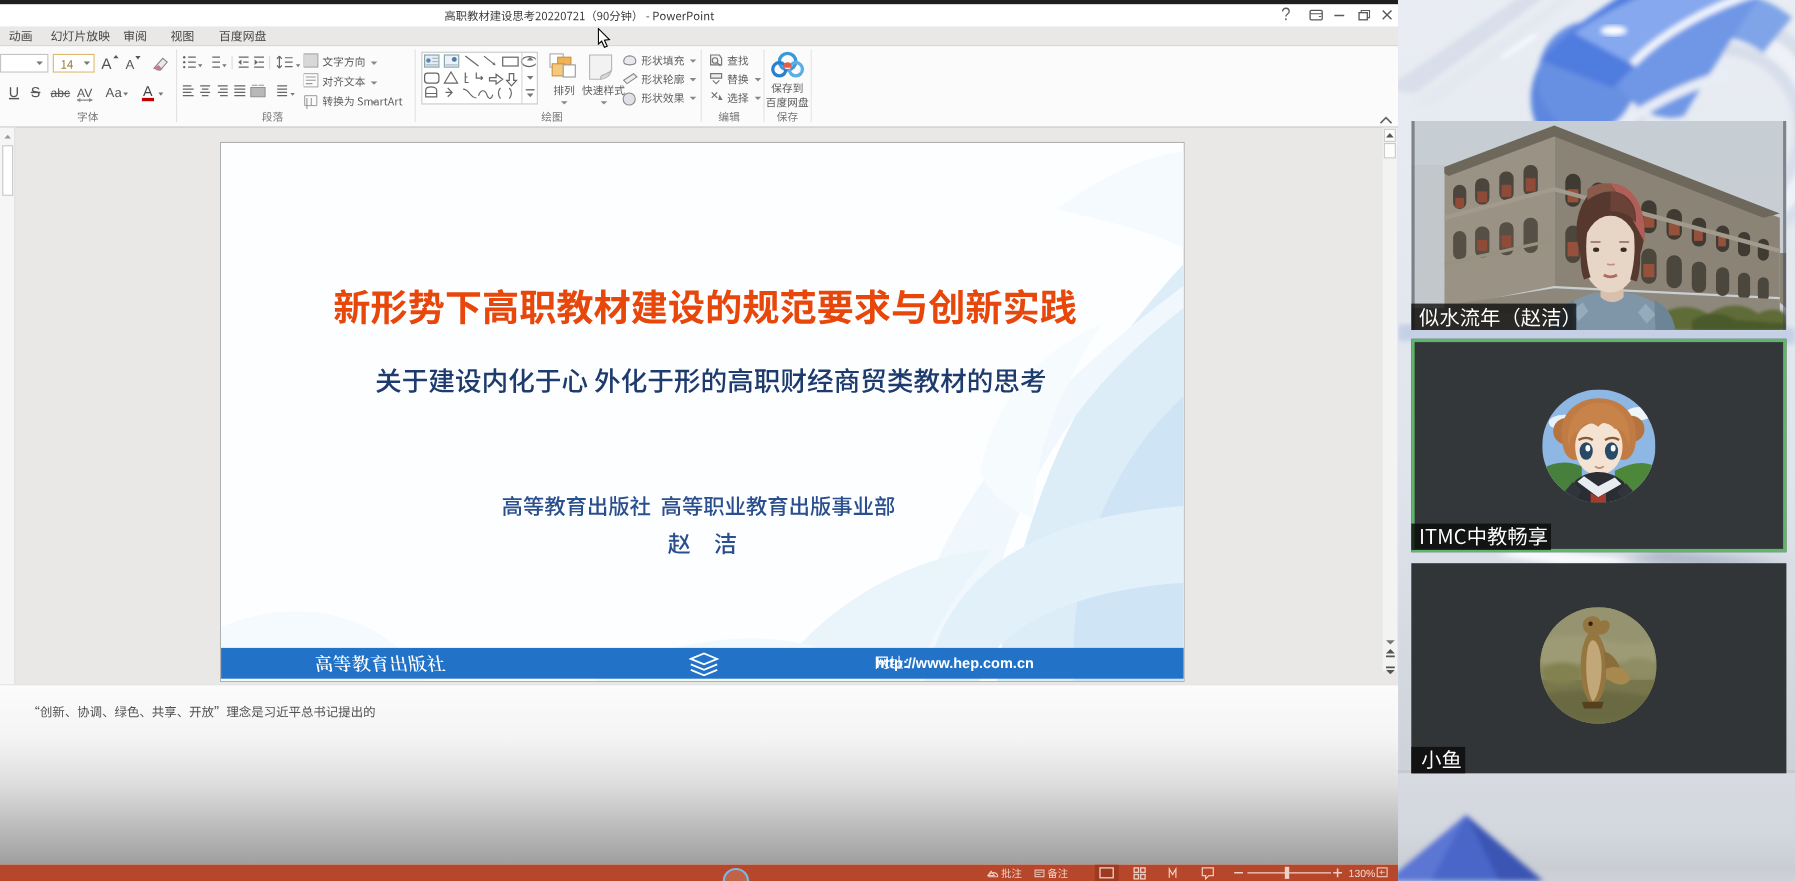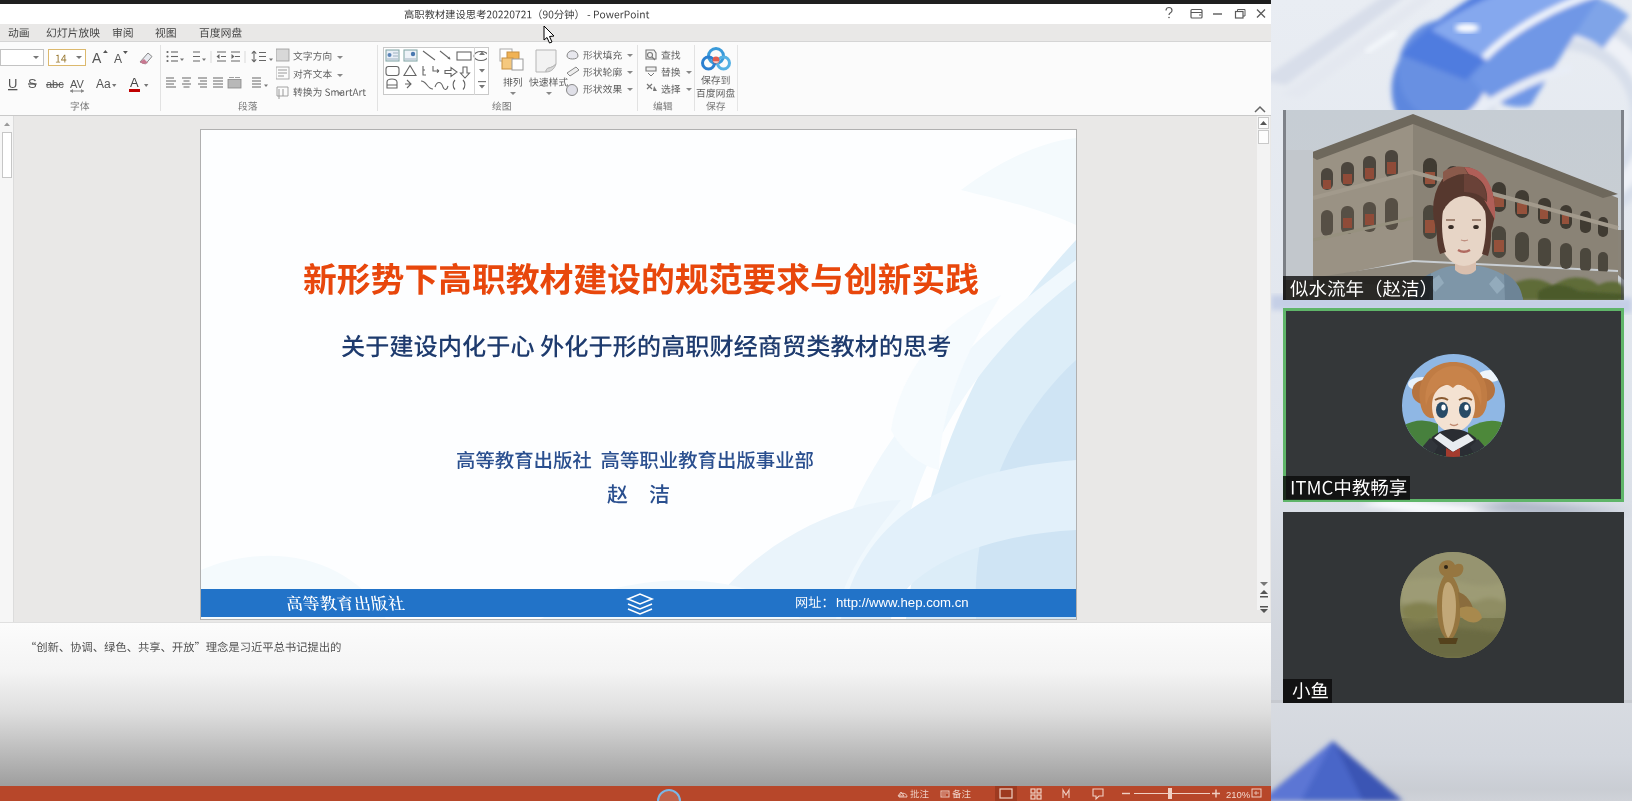--- a/index.html
+++ b/index.html
@@ -279,21 +279,21 @@
         <path transform="translate(0 16.5) scale(0.016500 -0.016500) skewX(-10)" fill="#ffffff" d="M846 798 784 721H546C587 753 571 848 393 851L385 844C424 816 467 766 480 721H47L56 692H932C947 692 957 697 960 708C917 746 846 798 846 798ZM595 103H407V221H595ZM407 38V74H595V26H610C640 26 683 45 684 52V208C702 211 716 219 722 226L629 295L586 250H411L319 288V12H331C367 12 407 31 407 38ZM656 469H352V586H656ZM352 417V440H656V397H672C702 397 750 414 751 420V569C771 573 786 582 793 589L692 665L646 615H358L259 655V388H272C311 388 352 409 352 417ZM203 -53V328H811V36C811 23 806 17 790 17C767 17 676 23 676 23V9C722 3 743 -8 757 -22C771 -36 775 -57 778 -86C891 -76 906 -37 906 27V312C927 315 942 324 948 331L845 409L801 357H212L109 399V-84H124C163 -84 203 -62 203 -53Z M1283 196 1274 188C1320 148 1369 78 1380 18C1472 -47 1545 145 1283 196ZM1590 846C1566 759 1527 673 1486 613H1481V605L1470 590L1481 581V518H1166L1174 489H1481V381H1069L1077 353H1966C1979 353 1990 358 1992 369C1957 401 1898 447 1898 447L1846 381H1574V489H1894C1908 489 1918 494 1921 505C1885 538 1826 584 1826 584L1774 518H1574V579C1595 582 1601 590 1603 602L1525 609C1557 634 1589 664 1617 698H1675C1699 664 1723 617 1726 575C1794 519 1867 633 1736 698H1963C1978 698 1988 703 1990 714C1954 747 1894 793 1894 793L1841 727H1640C1653 744 1665 763 1676 782C1698 780 1711 789 1715 800ZM1661 346V239H1099L1108 210H1661V41C1661 26 1656 21 1638 21C1613 21 1484 29 1484 29V15C1541 7 1569 -4 1587 -19C1604 -34 1611 -56 1615 -86C1740 -74 1756 -34 1756 35V210H1948C1962 210 1972 215 1975 226C1939 260 1879 306 1879 306L1828 239H1756V308C1778 311 1787 319 1790 334ZM1218 846C1185 731 1125 626 1064 561L1076 551C1138 585 1197 634 1247 698H1272C1294 665 1313 617 1311 576C1374 518 1453 630 1319 698H1512C1526 698 1536 703 1538 714C1506 745 1452 789 1452 789L1405 727H1268C1279 744 1291 763 1301 782C1323 779 1335 788 1340 799Z M2690 841C2678 739 2657 636 2629 541C2599 571 2549 612 2549 612L2504 555H2471C2526 624 2570 695 2604 762C2629 758 2639 763 2645 774L2530 828C2516 792 2500 755 2481 717L2419 770L2375 712H2365V804C2391 808 2400 817 2402 832L2274 843V712H2136L2144 683H2274V555H2093L2101 526H2363C2336 490 2308 455 2277 421H2138L2147 392H2250C2199 339 2144 291 2084 250L2094 238C2177 281 2252 334 2318 392H2428C2415 369 2397 342 2378 319L2324 324V226C2230 213 2152 204 2107 200L2149 97C2160 99 2170 108 2175 120L2324 162V37C2324 24 2319 20 2303 20C2283 20 2180 26 2180 26V12C2227 5 2250 -6 2265 -20C2279 -34 2284 -56 2287 -84C2400 -74 2414 -35 2414 32V189C2492 213 2556 234 2609 252L2607 267L2414 239V287C2436 291 2446 298 2448 312L2420 315C2460 335 2499 361 2528 381C2548 383 2560 385 2568 393L2481 469L2434 421H2349C2385 455 2418 490 2448 526H2603C2617 526 2627 531 2629 541C2604 458 2574 381 2541 319L2555 311C2599 356 2638 410 2673 472C2687 378 2708 291 2738 213C2672 99 2571 4 2421 -72L2429 -84C2584 -32 2695 41 2775 132C2819 47 2879 -24 2959 -79C2971 -35 3000 -11 3044 -2L3047 7C2952 53 2879 116 2822 193C2897 305 2935 439 2954 593H3012C3026 593 3035 598 3038 609C3001 644 2938 694 2938 694L2882 622H2741C2761 673 2777 728 2791 785C2814 786 2825 796 2829 808ZM2463 683C2439 640 2413 597 2383 555H2365V683ZM2771 275C2735 343 2708 419 2690 503C2704 532 2718 562 2730 593H2848C2837 477 2814 370 2771 275Z M3940 788 3884 718H3622C3674 738 3679 839 3503 853L3494 846C3525 819 3558 769 3565 727C3571 723 3577 720 3583 718H3144L3153 689H3496C3450 647 3350 576 3272 554C3262 550 3242 548 3242 548L3285 442C3294 445 3303 453 3310 465C3518 490 3698 516 3820 535C3846 506 3869 476 3882 448C3986 399 4022 608 3693 659L3685 650C3721 627 3763 593 3799 557C3627 550 3464 545 3356 543C3439 568 3527 602 3583 634C3607 629 3621 638 3626 648L3522 689H4015C4029 689 4039 694 4042 705C4003 740 3940 788 3940 788ZM3767 149H3410V254H3767ZM3410 -53V120H3767V35C3767 22 3762 15 3744 15C3721 15 3617 22 3617 23V8C3667 2 3689 -9 3705 -22C3720 -35 3726 -56 3729 -84C3847 -74 3862 -36 3862 27V367C3883 370 3898 379 3904 386L3802 464L3757 412H3416L3316 454V-86H3330C3371 -86 3410 -63 3410 -53ZM3767 283H3410V383H3767Z M5046 328 4919 340V36H4664V428H4870V374H4887C4922 374 4963 390 4963 398V710C4987 713 4996 722 4997 735L4870 748V457H4664V797C4690 801 4698 810 4700 825L4568 838V457H4370V712C4398 716 4407 724 4409 735L4279 748V465C4267 458 4255 448 4248 440L4346 379L4377 428H4568V36H4322V308C4350 312 4359 320 4361 331L4230 344V44C4218 37 4207 26 4199 18L4298 -44L4329 7H4919V-75H4936C4971 -75 5012 -58 5012 -49V302C5036 306 5045 315 5046 328Z M5633 744V442C5633 257 5620 71 5510 -75L5523 -85C5706 55 5720 266 5720 442V497H5751C5767 358 5795 246 5839 154C5781 64 5705 -14 5606 -74L5616 -88C5725 -41 5808 21 5873 92C5917 22 5974 -35 6044 -82C6061 -40 6092 -16 6130 -12L6133 -2C6051 36 5980 87 5922 154C5992 252 6035 365 6063 483C6086 485 6096 488 6103 498L6015 578L5963 526H5720V716C5818 716 5960 725 6064 744C6081 736 6093 736 6103 744L6022 842C5920 804 5805 766 5713 742L5633 774ZM5362 802 5241 814V340C5241 173 5231 41 5178 -75L5192 -84C5293 22 5324 159 5326 327H5430V-66H5444C5475 -66 5517 -43 5517 -35V312C5538 316 5552 324 5559 332L5465 406L5420 356H5326V510H5598C5611 510 5621 515 5623 526C5597 558 5549 603 5549 603L5507 539H5499V802C5523 806 5531 815 5533 828L5412 840V539H5326V774C5352 777 5360 788 5362 802ZM5875 216C5825 293 5790 385 5771 497H5969C5951 399 5920 303 5875 216Z M6331 846 6322 839C6354 800 6392 737 6401 684C6486 617 6574 784 6331 846ZM7033 567 6978 493H6888V797C6914 801 6922 810 6925 825L6790 838V493H6591L6599 464H6790V0H6530L6538 -29H7128C7143 -29 7153 -24 7156 -13C7117 24 7053 78 7053 78L6995 0H6888V464H7104C7118 464 7129 469 7131 480C7095 516 7033 567 7033 567ZM6464 -51V375C6499 334 6538 278 6551 231C6635 171 6707 335 6464 398V410C6512 467 6552 526 6580 583C6604 585 6616 587 6625 595L6533 684L6478 631H6223L6232 602H6480C6431 470 6320 309 6203 206L6214 195C6269 227 6322 268 6371 313V-82H6388C6434 -82 6464 -58 6464 -51Z"></path>
       </svg>
 <svg class="abs" style="left:624px;top:592px" width="32" height="23" fill="none" stroke="#ffffff" stroke-width="1.6">
 <path d="M4 7l12-5 12 5-12 5z"></path>
 <path d="M4 12l12 5 12-5"></path>
 <path d="M4 17l12 5 12-5"></path>
 </svg>
 <svg class="tp " style="left:795.0px;top:593.8px;" width="44" height="17">
         <path transform="translate(0 13.2) scale(0.013200 -0.013200)" fill="#ffffff" d="M194 536C239 481 288 416 333 352C295 245 242 155 172 88C188 79 218 57 230 46C291 110 340 191 379 285C411 238 438 194 457 157L506 206C482 249 447 303 407 360C435 443 456 534 472 632L403 640C392 565 377 494 358 428C319 480 279 532 240 578ZM483 535C529 480 577 415 620 350C580 240 526 148 452 80C469 71 498 49 511 38C575 103 625 184 664 280C699 224 728 171 747 127L799 171C776 224 738 290 693 358C720 440 740 531 755 630L687 638C676 564 662 494 644 428C608 479 570 529 532 574ZM88 780V-78H164V708H840V20C840 2 833 -3 814 -4C795 -5 729 -6 663 -3C674 -23 687 -57 692 -77C782 -78 837 -76 869 -64C902 -52 915 -28 915 20V780Z M1434 621V28H1312V-44H1962V28H1731V421H1947V494H1731V833H1655V28H1508V621ZM1034 163 1062 89C1156 127 1279 179 1393 229L1380 295L1252 245V528H1383V599H1252V827H1182V599H1045V528H1182V218C1126 196 1075 177 1034 163Z M2250 486C2290 486 2326 515 2326 560C2326 606 2290 636 2250 636C2210 636 2174 606 2174 560C2174 515 2210 486 2250 486ZM2250 -4C2290 -4 2326 26 2326 71C2326 117 2290 146 2250 146C2210 146 2174 117 2174 71C2174 26 2210 -4 2250 -4Z"></path>
       </svg>
-<div class="abs" style="left:836px;top:595px;width:160px;height:16px;color:#fff;font-size:13.2px;font-weight:normal;font-family:'Liberation Sans',sans-serif">http://www.hep.com.cn</div>
+<div class="abs" style="left:796px;top:595px;width:160px;height:16px;color:#fff;font-size:13.2px;font-weight:bold;font-family:'Liberation Sans',sans-serif">http://www.hep.com.cn</div>
 <div class="abs" style="left:0;top:116px;width:14px;height:640px;background:#f6f6f6;border-right:1px solid #dcdcdc"></div>
 <svg class="abs" style="left:2px;top:120px" width="10" height="10" fill="#999">
         <path d="M2 6l3-3.5 3 3.5z"></path>
       </svg>
 <div class="abs" style="left:2px;top:132px;width:10px;height:46px;background:#fff;border:1px solid #c6c6c6"></div>
 <svg class="abs" style="left:2px;top:740px" width="10" height="10" fill="#999">
         <path d="M2 3l3 3.5 3-3.5z"></path>
       </svg>
 <svg class="abs" style="left:1253px;top:103px" width="14" height="12" fill="none" stroke="#666" stroke-width="1.5">
         <path d="M2 9l5-5 5 5"></path>
@@ -346,21 +346,21 @@
 </g>
 </svg>
 <svg class="abs" style="left:1120px;top:786px" width="140" height="15">
 <g stroke="#f0d0c4">
 <path d="M2 7.5h8" stroke-width="1.4"></path>
 <path d="M14 7.5h76" stroke-width="1"></path>
 <rect x="48" y="2" width="4" height="11" fill="#f0d0c4" stroke="none"></rect>
 <path d="M92 7.5h8M96 3.5v8" stroke-width="1.4"></path>
 </g>
 </svg>
-<div class="abs" style="left:1226px;top:789px;width:30px;color:#f2d8ce;font-size:9.5px;font-family:'Liberation Sans',sans-serif">210%</div>
+<div class="abs" style="left:1226px;top:789px;width:30px;color:#f2d8ce;font-size:9.5px;font-family:'Liberation Sans',sans-serif">130%</div>
 <svg class="abs" style="left:1251px;top:788px" width="12" height="11" fill="none" stroke="#f0d0c4" stroke-width="1">
         <rect x="1" y="1" width="9" height="8"></rect>
         <path d="M3 5h5M5 3v4" stroke-width="0.8"></path>
       </svg>
 <div class="abs" style="left:657px;top:789px;width:24px;height:24px;border-radius:50%;border:2.5px solid #7ab7e6;background:rgba(255,255,255,0.15)"></div>
 <svg class="abs" style="left:543px;top:25px" width="14" height="20">
 <path d="M1 1l10 10-4.5 0.5 2.5 5.5-2.5 1-2.5-5.5L1 15z" fill="#fff" stroke="#000" stroke-width="1"></path>
 </svg>
 </div>
 <div class="abs" style="left:1271px;top:0;width:361px;height:801px;background:#e4e8ee">

